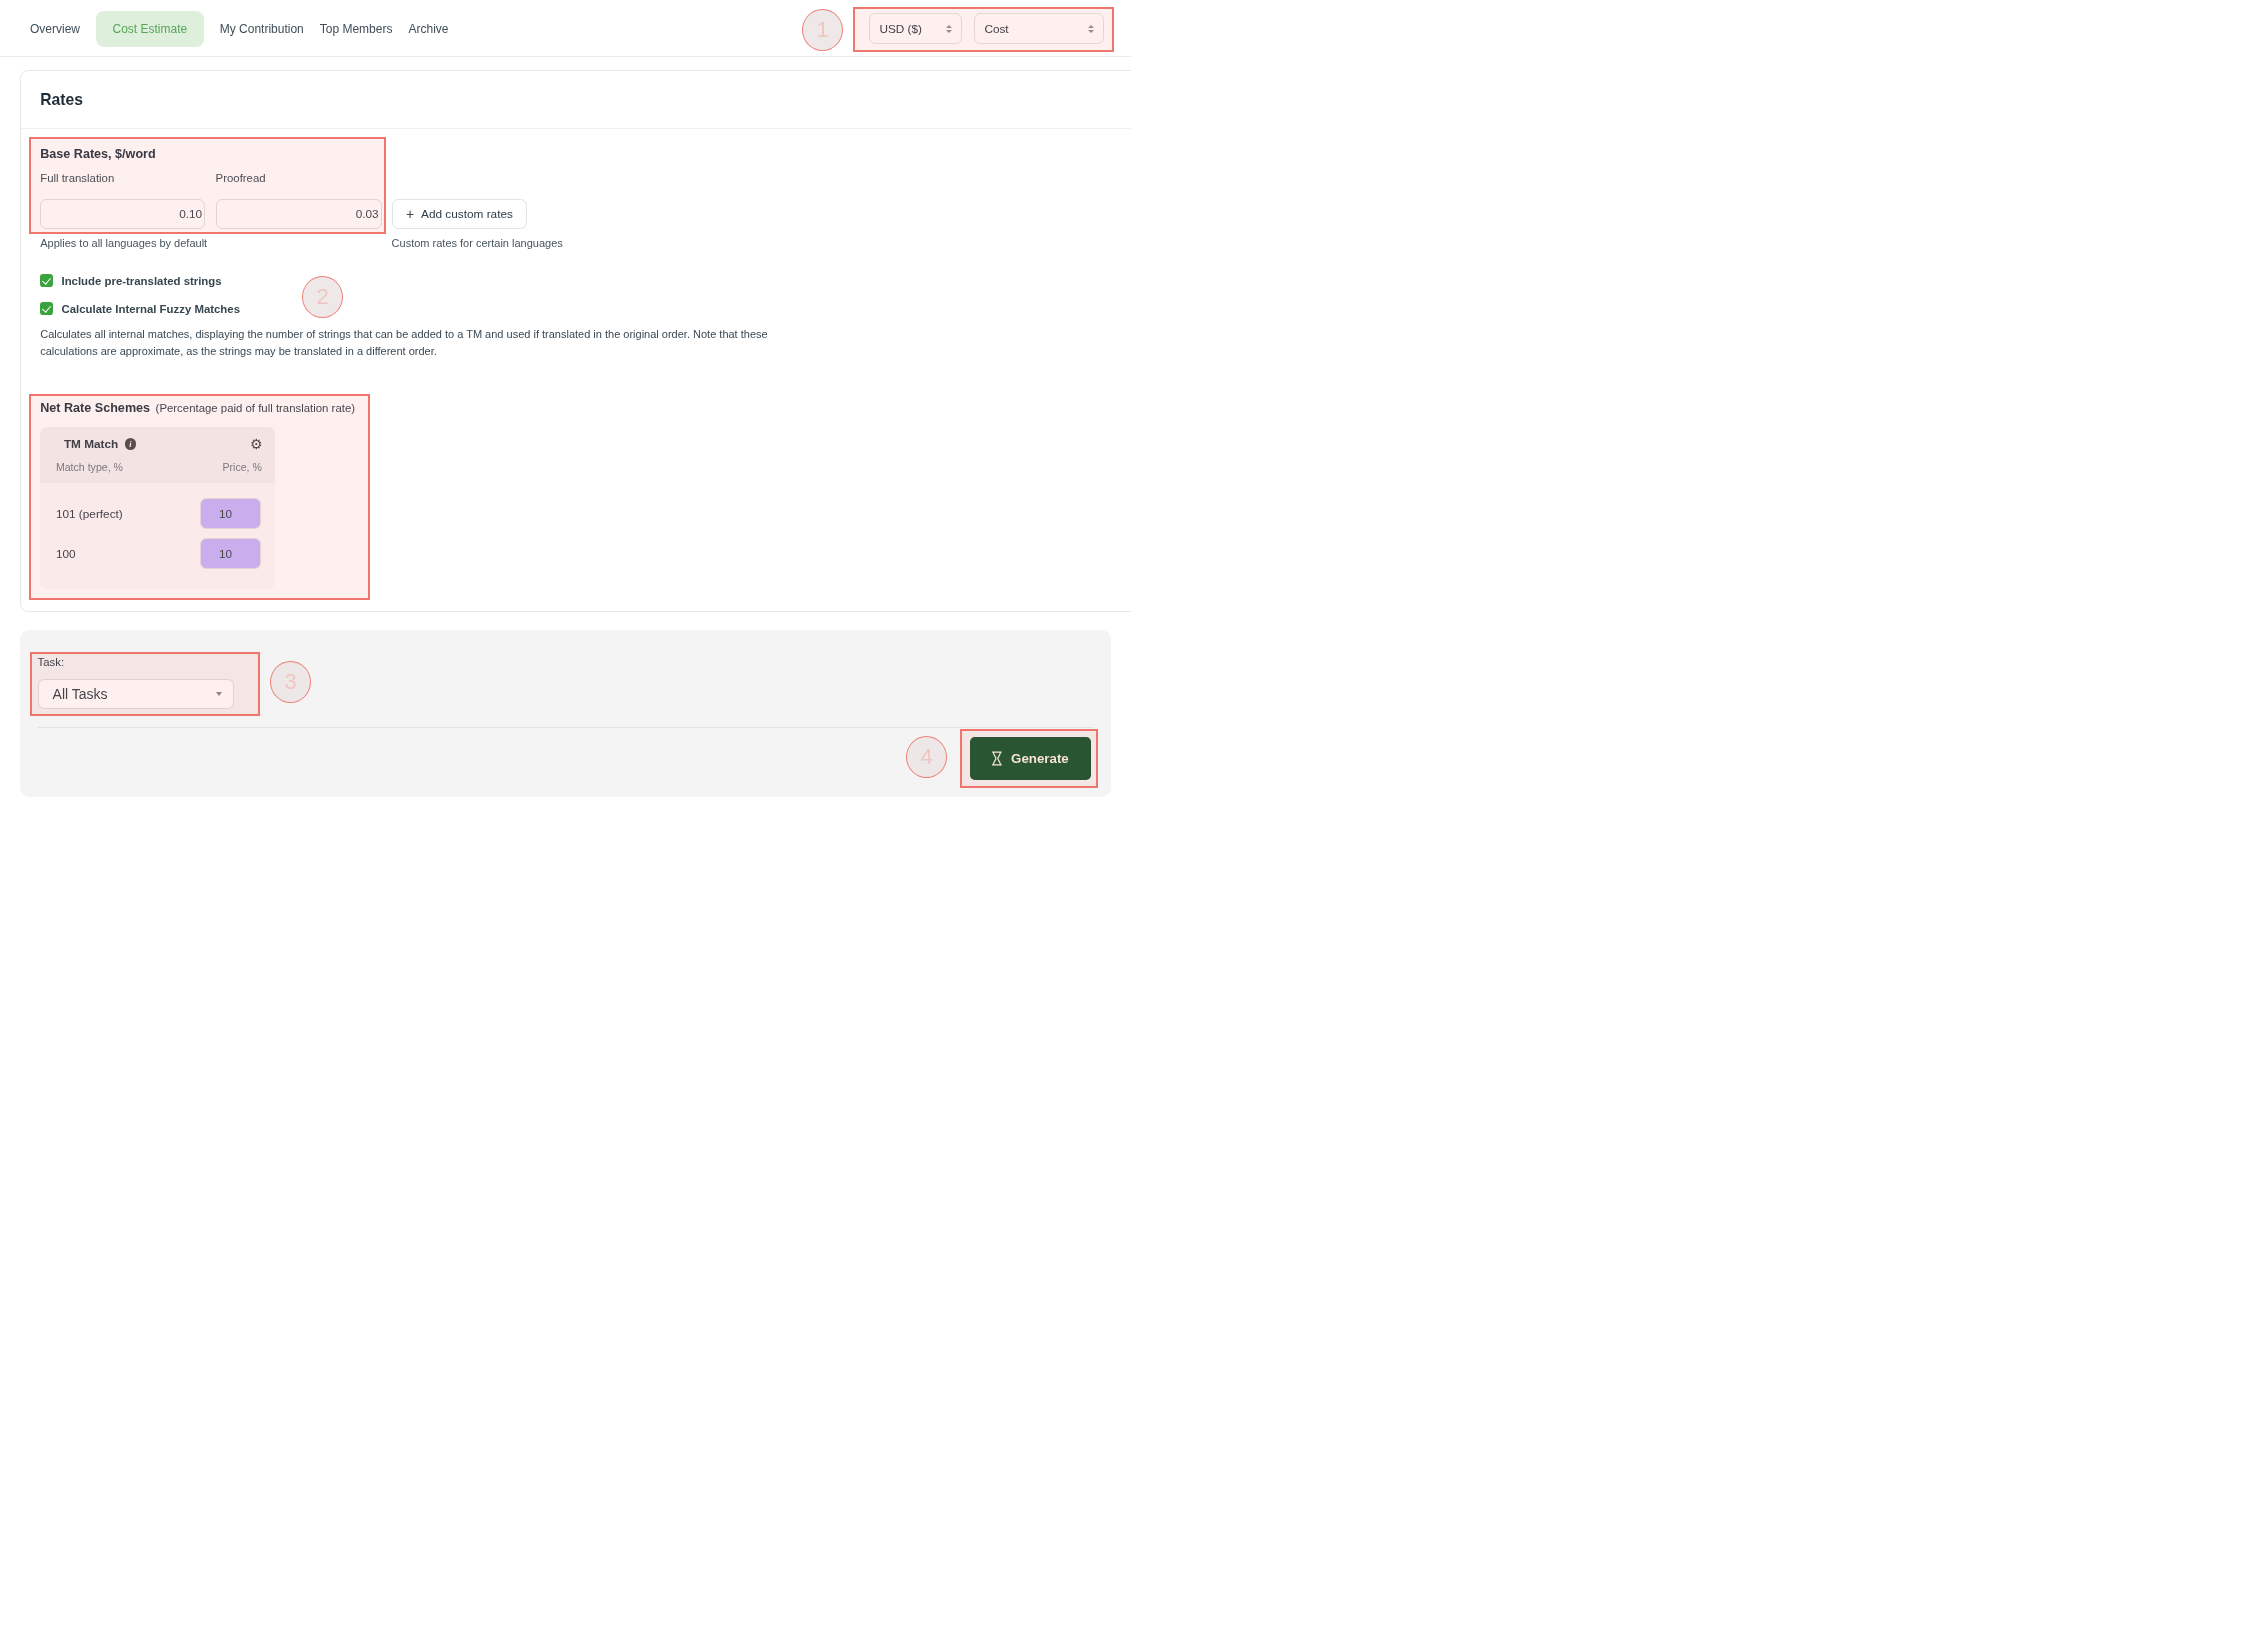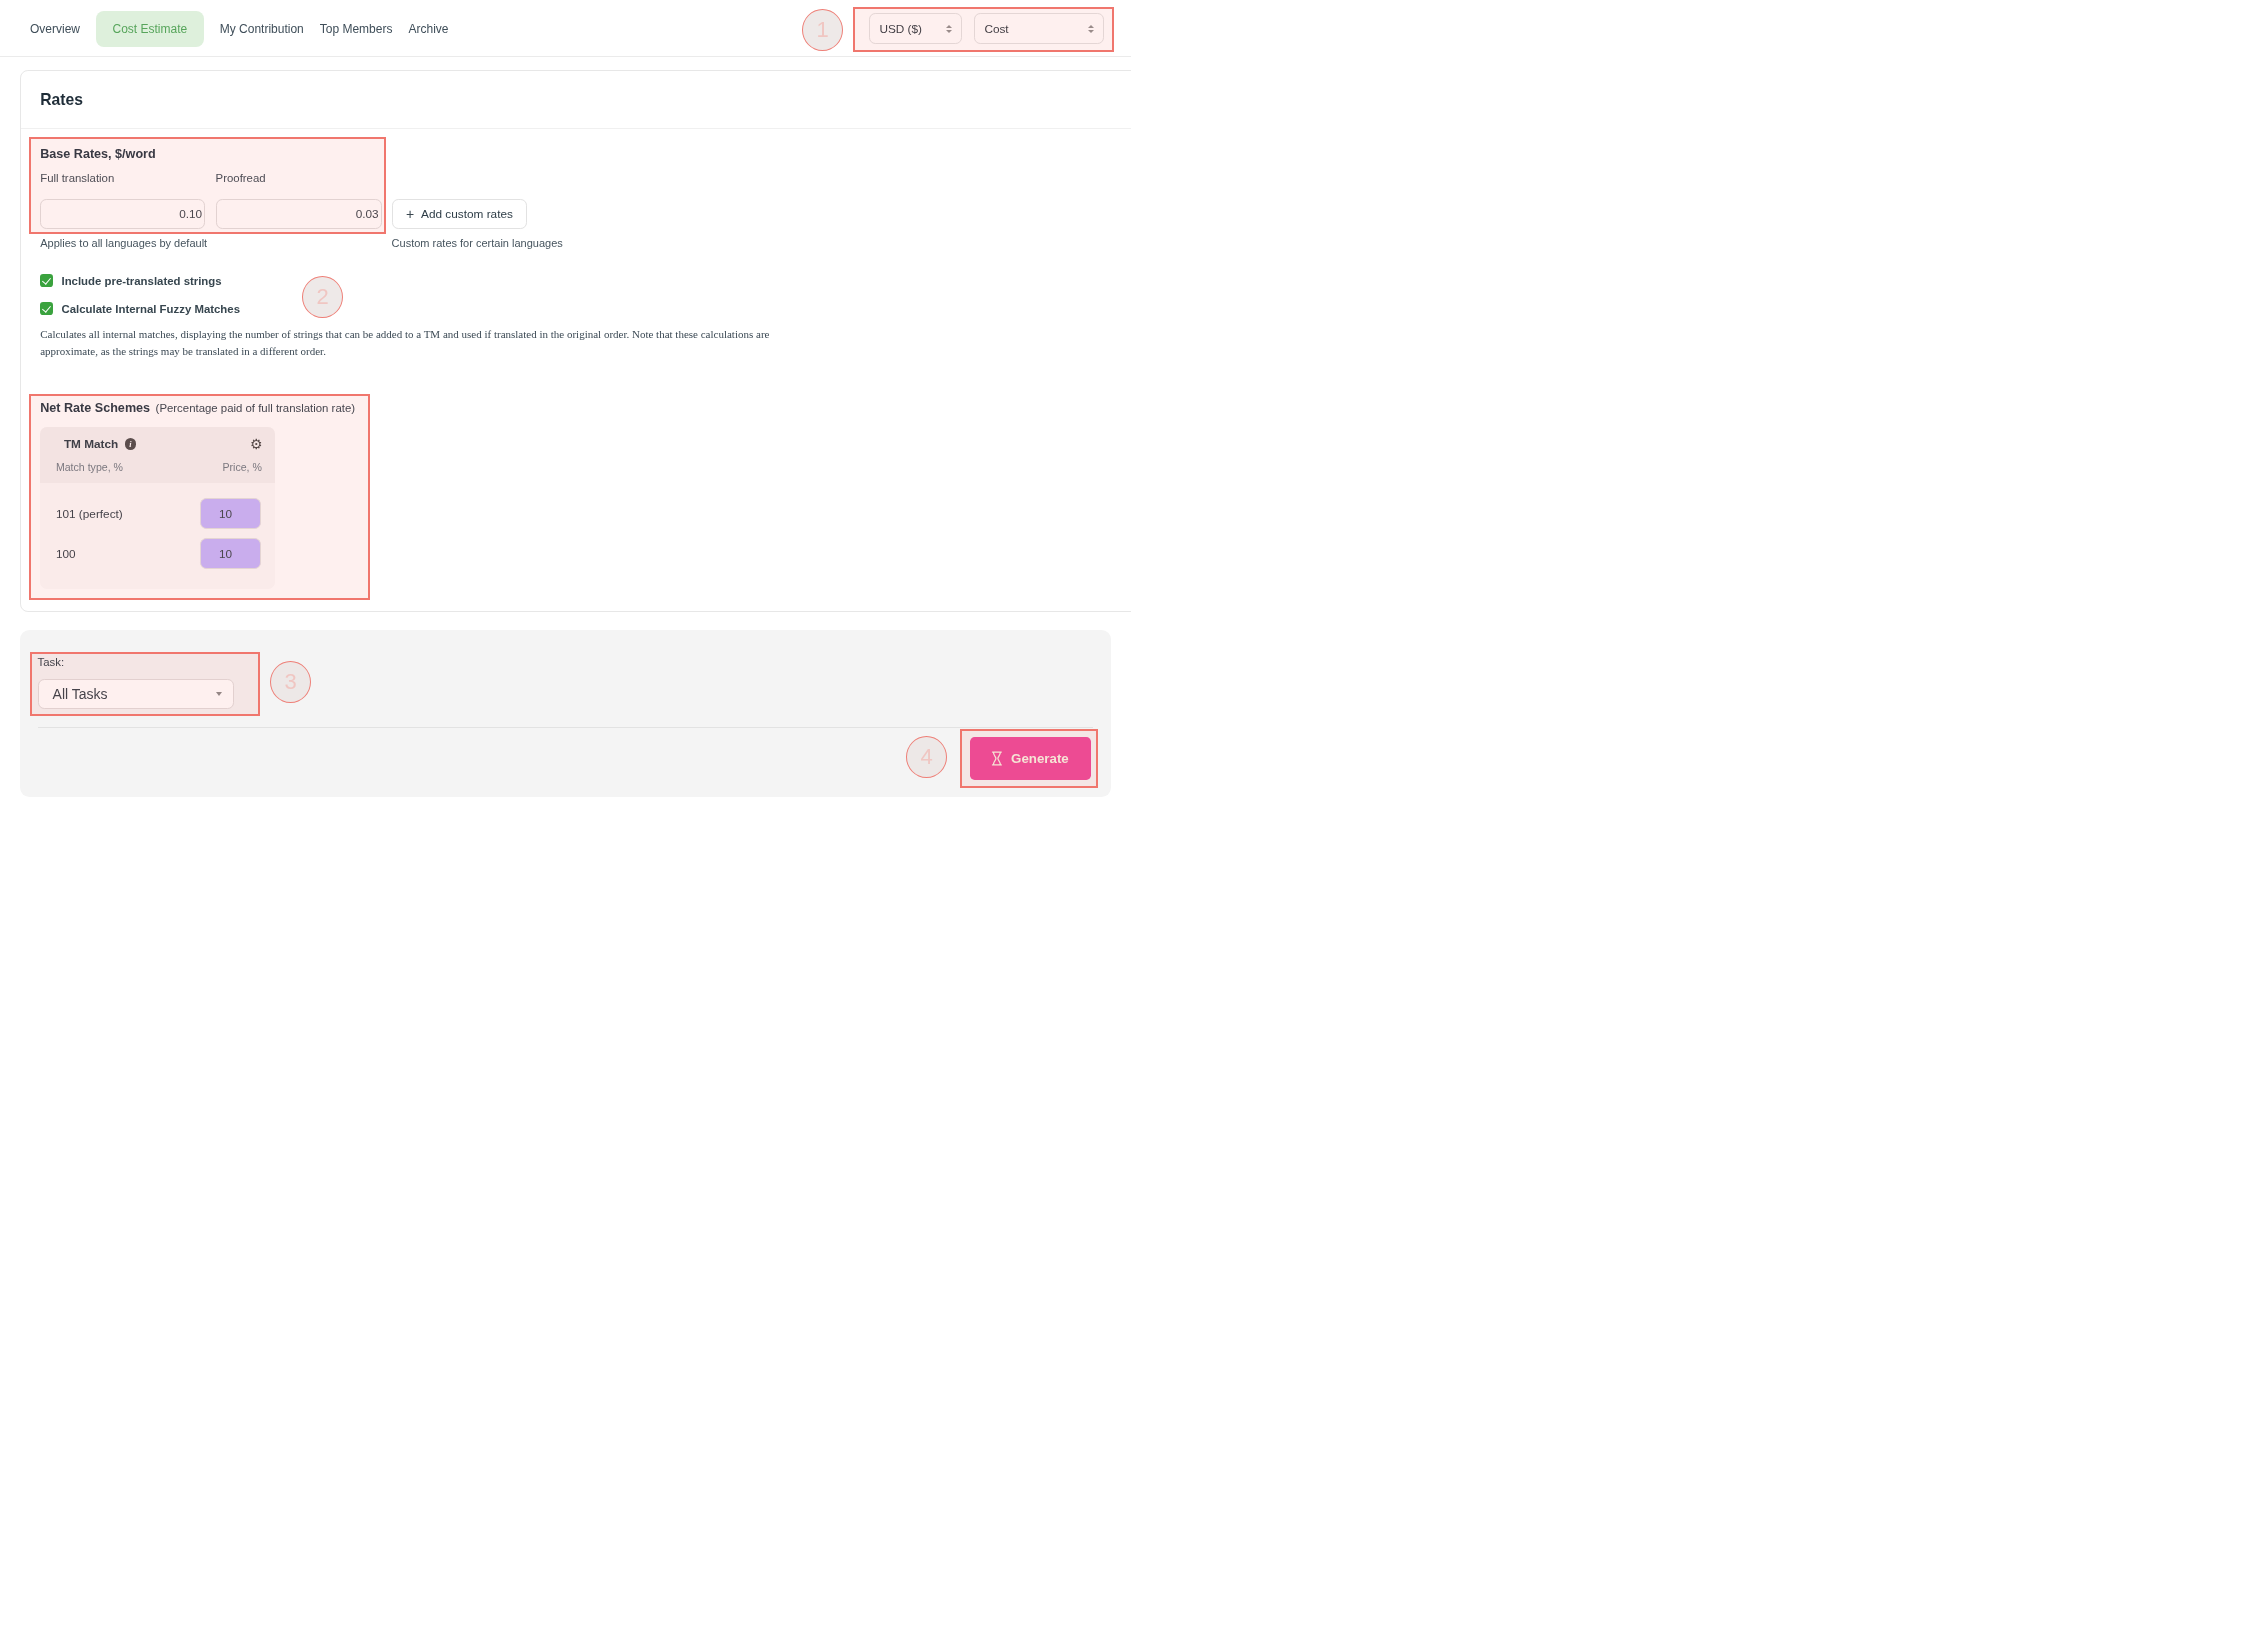--- a/index.html
+++ b/index.html
@@ -49,21 +49,21 @@
   .cap-right { left:371px; top:166px; }
 
   .check-row { position:absolute; left:19.6px; display:flex; align-items:center; gap:8px; }
   .check-row-1 { top:203px; }
   .check-row-2 { top:231px; }
   .checkbox { width:13.3px; height:13.3px; border-radius:3.1px; background:#3aa23e; position:relative; cursor:pointer; flex:0 0 auto; }
   .checkbox::after { content:""; position:absolute; left:3.9px; top:1.6px; width:3.9px; height:7px;
     border:solid #fff; border-width:0 1.9px 1.9px 0; transform:rotate(40deg); }
   .check-label { font-size:11.4px; font-weight:700; color:#37464f; }
 
-  .description { position:absolute; left:19.6px; top:255px; width:766px; font-size:11px; line-height:16.5px; color:#3b4954;font-family:Liberation Serif, serif; }
+  .description { position:absolute; left:19.6px; top:255px; width:766px; font-size:11px; line-height:16.5px; color:#3b4954; }
 
   .net-title-row { position:absolute; left:19.6px; top:330px; display:flex; align-items:baseline; gap:5.5px; }
   .net-subtitle { font-size:11.4px; color:#33424d; }
 
   .tm-card { position:absolute; left:19.6px; top:356px; width:235px; height:162px; border-radius:7px; background:#fbfafa; }
   .tm-header { position:absolute; left:0; top:0; width:100%; height:56px; background:#f3f1f1; border-radius:7px 7px 0 0; }
   .tm-title-row { position:absolute; left:15.7px; top:10.2px; right:12.6px; display:flex; align-items:center; }
   .tm-title { font-size:11.8px; font-weight:700; color:#2b3a44;margin-left:8px; }
   .info-icon { width:11.8px; height:11.8px; border-radius:50%; background:#4a4a4a; color:#fff; font-size:8.2px;
     font-weight:700; display:flex; align-items:center; justify-content:center; margin-left:6.3px;
@@ -82,21 +82,21 @@
 
   
   .footer-card { position:absolute; left:19.6px; top:630px; width:1091px; height:167px; background:#f4f4f4; border-radius:9.4px; }
   .task-label { position:absolute; left:18px; top:26px; font-size:11.4px; color:#2e3d47; }
   .task-select { position:absolute; left:18px; top:49px; width:196px; height:30px; background:#fff;
     border:0.8px solid #e0dcdc; border-radius:6.3px; display:flex; align-items:center; justify-content:space-between;
     padding:0 11px 0 14px; cursor:pointer; }
   .task-value { font-size:14px; font-weight:500; color:#333f48; }
   .caret-down { width:0; height:0; border-left:3.9px solid transparent; border-right:3.9px solid transparent; border-top:4.7px solid #8a8a8a; }
   .footer-divider { position:absolute; left:18px; right:18px; top:97px; height:0.8px; background:#e2e2e2; }
-  .generate-btn { position:absolute; left:950px; top:107px; width:121px; height:43px; background:#ec4899;
+  .generate-btn { position:absolute; left:950px; top:107px; width:121px; height:43px; background:#14532d;
     border:none; border-radius:4.7px; display:flex; align-items:center; justify-content:center; gap:7.9px; cursor:pointer; }
   .generate-label { font-size:13.3px; font-weight:600; color:#f6f1e2; font-family:"Liberation Sans", sans-serif; }
 
   
   .ann-box { position:absolute; border:2.4px solid #f0766d; background:rgba(246,112,102,0.10); pointer-events:none; z-index:50; }
   .ann-box-1 { left:853px; top:7px;   width:261px; height:45px; }
   .ann-box-2 { left:29px;   top:137px; width:357px; height:97px; }
   .ann-box-3 { left:29px;   top:394px; width:341px; height:206px; }
   .ann-box-4 { left:30px;   top:652px; width:230px; height:64px; }
   .ann-box-5 { left:960px; top:729px; width:138px; height:59px; }

